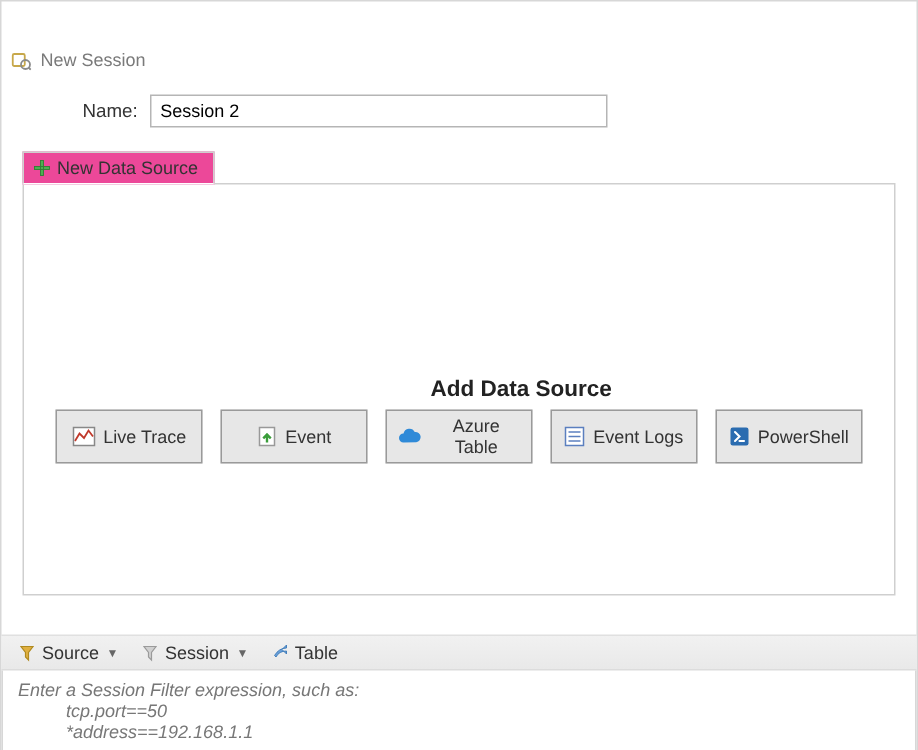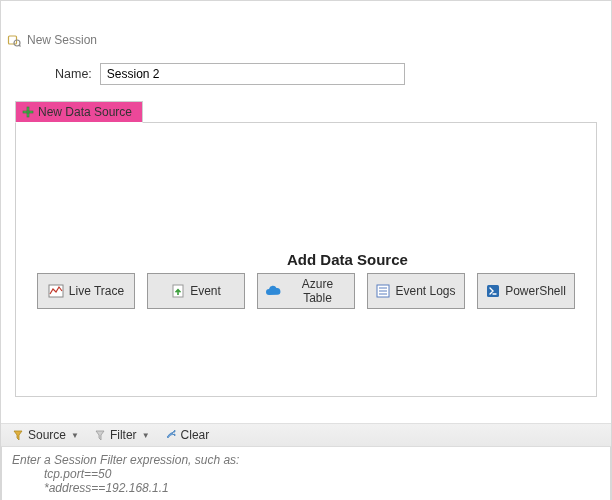--- a/index.html
+++ b/index.html
@@ -238,31 +238,31 @@
       <span>Source</span>
       <span class="dropdown-caret">▼</span>
     </div>
 
     <div class="tb-item">
       <span class="icon">
         <svg width="14" height="14" viewBox="0 0 14 14">
           <path d="M3 3 L11 3 L8 7 L8 12 L6 10 L6 7 Z" fill="#d0d0d0" stroke="#9a9a9a" stroke-width="0.8"></path>
         </svg>
       </span>
-      <span>Filter</span>
+      <span>Session</span>
       <span class="dropdown-caret">▼</span>
     </div>
 
     <div class="tb-item">
       <span class="icon">
         <svg width="14" height="14" viewBox="0 0 14 14">
           <path d="M3 9 Q6 4 11 4 L11 2 L8 5 L11 8 L11 6 Q6 6 4 10 Z" fill="#6aa0d8" stroke="#3a78b8" stroke-width="0.6"></path>
         </svg>
       </span>
-      <span>Clear</span>
+      <span>Table</span>
     </div>
   </div>
 
   <div class="filter-area">
     <div>Enter a Session Filter expression, such as:</div>
     <div class="line2">tcp.port==50</div>
     <div class="line3">*address==192.168.1.1</div>
   </div>
 
 </div>

